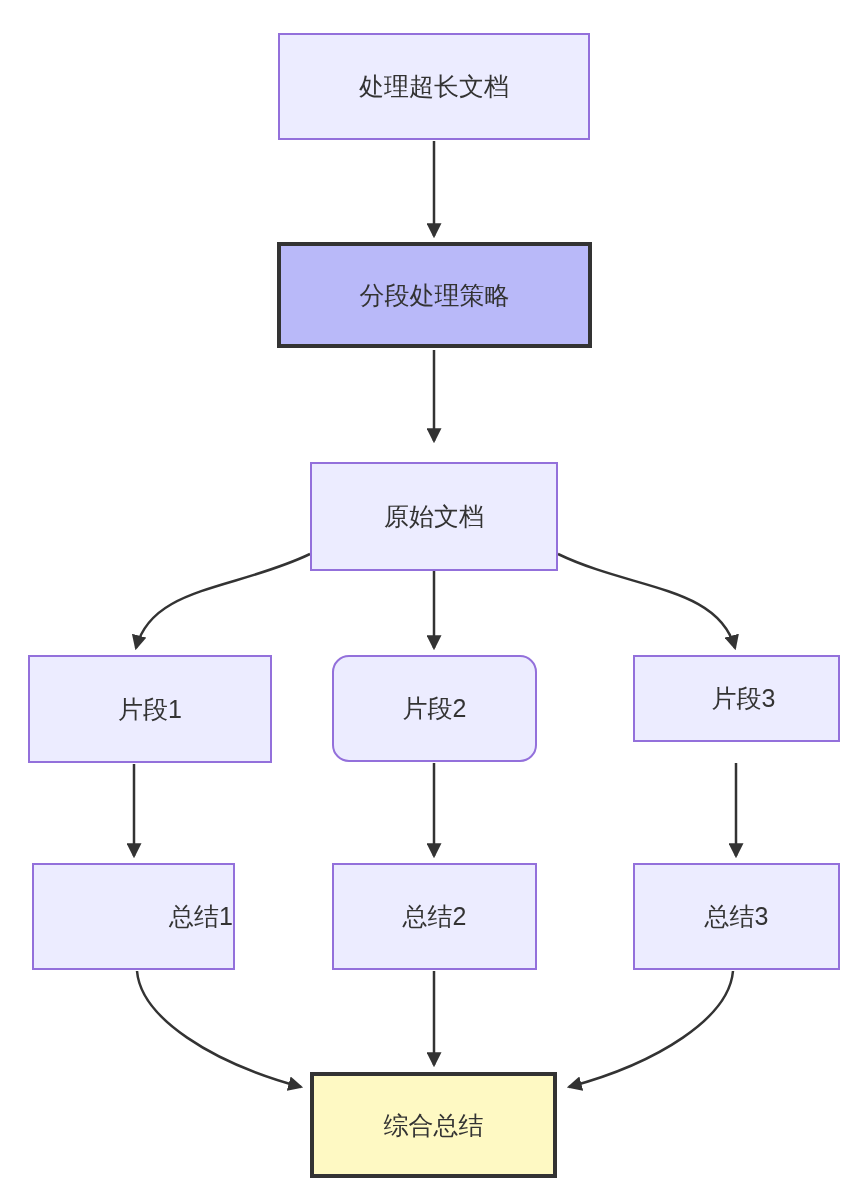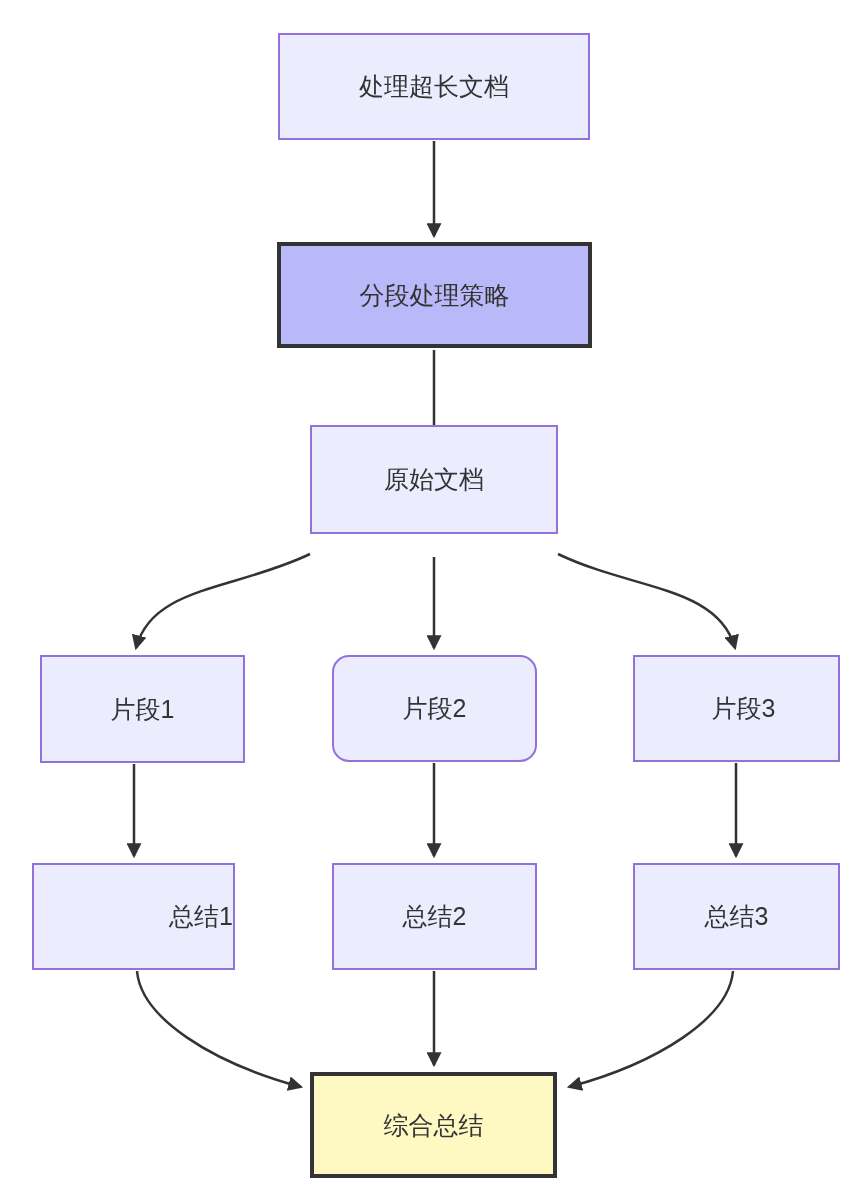--- a/index.html
+++ b/index.html
@@ -47,24 +47,24 @@
     background: #B9B9F9;
     border: 4px solid #333333;
   }
   .node.summary {
     background: #fef9c3;
     border: 4px solid #333333;
   }
   
   .node-a  { left: 278px; top: 33px;   width: 312px; height: 107px; }
   .node-b  { left: 277px; top: 242px;  width: 315px; height: 106px; }
-  .node-c  { left: 310px; top: 425px;  width: 248px; height: 109px; }
-  .node-d1 { left: 40px;  top: 655px;  width: 205px; height: 108px; }
+  .node-c  { left: 310px; top: 462px;  width: 248px; height: 109px; }
+  .node-d1 { left: 28px;  top: 655px;  width: 244px; height: 108px; }
   .node-d2 { left: 332px; top: 655px;  width: 205px; height: 107px; border-radius: 17px; }
-  .node-d3 { left: 633px; top: 655px;  width: 207px; height: 107px; padding-left: 14px; }
+  .node-d3 { left: 633px; top: 655px;  width: 207px; height: 87px; padding-left: 14px; }
   .node-e1 { left: 32px;  top: 863px;  width: 203px; height: 107px; justify-content: flex-end; }
   .node-e2 { left: 332px; top: 863px;  width: 205px; height: 107px; }
   .node-e3 { left: 633px; top: 863px;  width: 207px; height: 107px; }
   .node-f  { left: 310px; top: 1072px; width: 247px; height: 106px; }
 </style>
 </head>
 <body>
 
 <div class="canvas">
 

